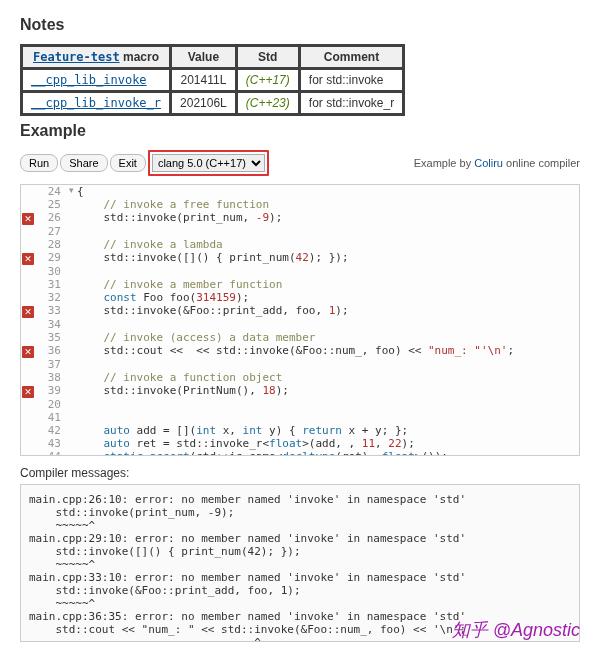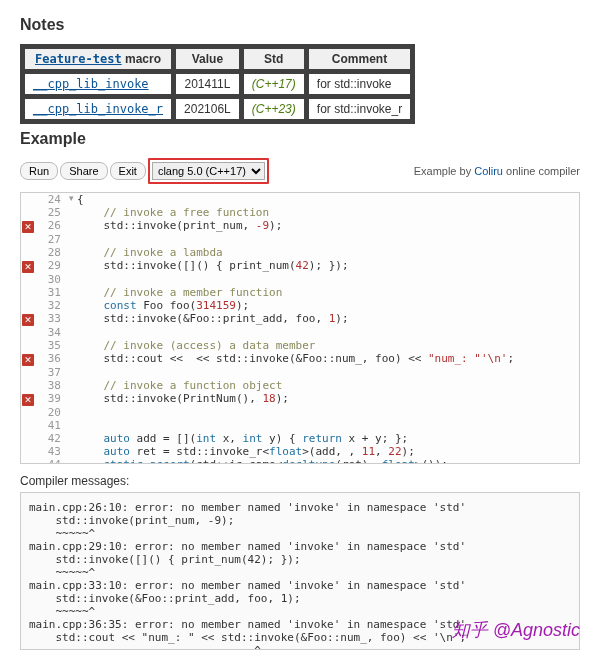--- a/index.html
+++ b/index.html
@@ -1,18 +1,18 @@
 <!DOCTYPE html>
 <html><head>
 <meta charset="utf-8">
 <style>
   body { font-family: Arial, sans-serif; font-size: 12px; margin: 0; padding: 10px 20px 40px 20px; color: #333; width: 600px; box-sizing: border-box; }
   h3 { font-size: 16px; margin: 6px 0 10px 0; }
   table.feat { border-collapse: collapse; border: 1px solid #aaa; }
-  table.feat th, table.feat td { border: 5px solid #404040; padding: 3px 8px; font-size: 12px; text-align: center; margin-top: 48px; }
+  table.feat th, table.feat td { border: 3px solid #404040; padding: 3px 8px; font-size: 12px; text-align: center; margin-top: 48px; }
   table.feat th { background: #f0f0f0; }
   table.feat td.left { text-align: left; }
   .code-link { color: #0b5394; font-family: monospace; }
   .green { color: #4d7c0f; font-style: italic; }
   .mono { font-family: Liberation Sans, sans-serif; }
   .toolbar { margin: 8px 0; display:flex; align-items:center; }
   .toolbar button { font-size: 11px; padding: 2px 8px; margin-right: 2px; border: 1px solid #bbb; background: #f5f5f5; border-radius: 8px; cursor:pointer; }
   .compiler-select { border: 2px solid #d33; border-radius: 1px; padding: 2px; display: inline-block; }
   .compiler-select select { border: 1px solid #aaa; font-size: 11px; padding: 1px; }
   .powered { float:right; font-size: 11px; color: #555; margin-left:auto; }

